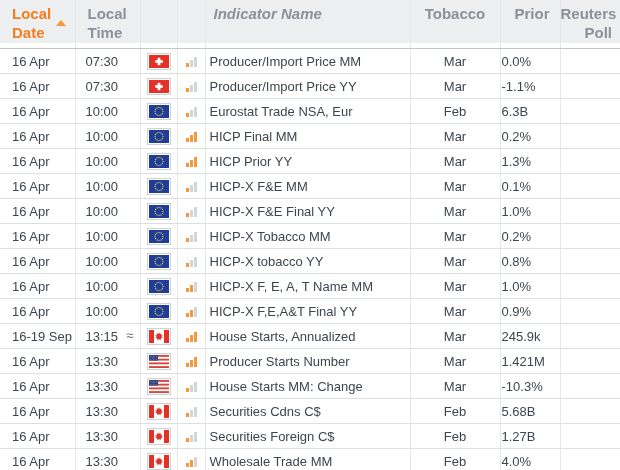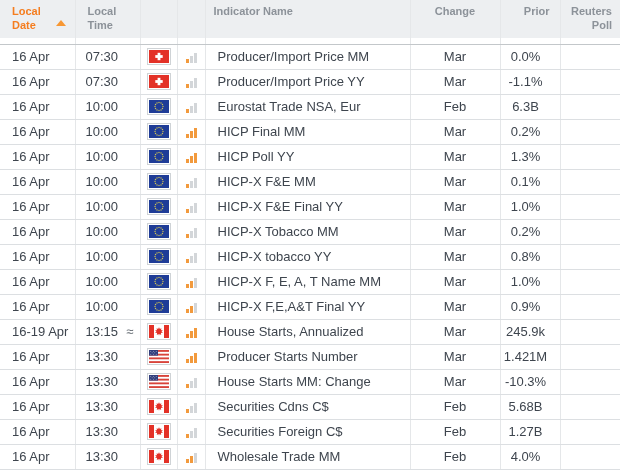--- a/index.html
+++ b/index.html
@@ -21,33 +21,33 @@
     border-right: 1px solid #e5e7e9;
     overflow: hidden;
     white-space: nowrap;
   }
   th:last-child, td:last-child { border-right: none; }
 
   
   thead th {
     background: #edeff1;
     color: #8c9299;
-    font-size: 11px;
+    font-size: 15px;
     font-weight: 600;
     text-align: left;
     vertical-align: top;
     height: 38px;
     padding: 5px 0 0 12px;
     white-space: normal;
     line-height: 1.25;
   }
   th.h-date { color: #f57d1f; position: relative; }
   th.h-date .wrapbox, th.h-time .wrapbox { display: block; max-width: 42px; }
   th.h-flag, th.h-imp { padding: 0; }
-  th.h-ind { padding-left: 8px; }
+  th.h-ind { padding-left: 8px; font-style: italic; }
   th.h-per { text-align: center; padding-left: 0; }
   th.h-prior { text-align: right; padding: 5px 10px 0 0; }
   th.h-poll { text-align: right; padding: 5px 8px 0 0; max-width: 60px; }
   .sort-asc {
     position: absolute;
     right: 9px;
     top: 20px;
     width: 0; height: 0;
     border-left: 5px solid transparent;
     border-right: 5px solid transparent;
@@ -73,23 +73,23 @@
   td.c-date { padding-left: 12px; margin-left: 28px; }
   td.c-time { padding-left: 10px; position: relative; }
   td.c-time .approx {
     position: absolute;
     right: 6px; top: 4px;
     color: #5f666d;
     font-size: 13px;
   }
   td.c-flag { text-align: center; padding: 0; }
   td.c-imp { text-align: center; padding: 0; }
-  td.c-ind { padding-left: 12px; margin-left: 16px; }
+  td.c-ind { padding-left: 4px; margin-left: 16px; }
   td.c-per { text-align: center; margin-left: 37px; }
-  td.c-prior { text-align: center; padding-right: 10px; }
+  td.c-prior { text-align: left; padding-right: 10px; }
   td.c-poll { }
 
   .flagwrap {
     display: inline-block;
     line-height: 0;
     border: 1px solid #cfd3d6;
     padding: 1px;
     background: #fff;
     vertical-align: middle;
   }
@@ -129,21 +129,21 @@
       <th class="h-date">
         <span class="wrapbox">Local Date</span>
         <span class="sort-asc"></span>
       </th>
       <th class="h-time">
         <span class="wrapbox">Local Time</span>
       </th>
       <th class="h-flag"></th>
       <th class="h-imp"></th>
       <th class="h-ind">Indicator Name</th>
-      <th class="h-per">Change</th>
+      <th class="h-per">Tobacco</th>
       <th class="h-prior">Prior</th>
       <th class="h-poll">Reuters Poll</th>
     </tr>
   </thead>
   <tbody>
     <tr class="sliver">
       <td></td>
         <td></td>
         <td></td>
         <td></td>
@@ -303,21 +303,21 @@
               </g>
             </svg></span>
     </td>
     <td class="c-imp">
       <span class="imp">
         <i class="bar on"></i>
         <i class="bar on"></i>
         <i class="bar on"></i>
       </span>
     </td>
-    <td class="c-ind">HICP Poll YY</td>
+    <td class="c-ind">HICP Prior YY</td>
     <td class="c-per">Mar</td>
     <td class="c-prior">1.3%</td>
     <td class="c-poll"></td>
   </tr>
       <tr>
     <td class="c-date">16 Apr</td>
     <td class="c-time">
       <span class="t">10:00</span>
       
     </td>
@@ -531,21 +531,21 @@
         <i class="bar on"></i>
         <i class="bar"></i>
       </span>
     </td>
     <td class="c-ind">HICP-X F,E,A&amp;T Final YY</td>
     <td class="c-per">Mar</td>
     <td class="c-prior">0.9%</td>
     <td class="c-poll"></td>
   </tr>
       <tr>
-    <td class="c-date">16-19 Apr</td>
+    <td class="c-date">16-19 Sep</td>
     <td class="c-time">
       <span class="t">13:15</span>
       <span class="approx">≈</span>
     </td>
     <td class="c-flag">
       <span class="flagwrap"><svg width="20" height="13" viewBox="0 0 20 13">
               <rect width="20" height="13" fill="#fff"></rect>
               <rect width="5" height="13" fill="#e33127"></rect>
               <rect x="15" width="5" height="13" fill="#e33127"></rect>
               <polygon fill="#e33127" points="10,2.2 10.9,4 12.4,3.3 12,5.2 13.9,5 12.5,6.6 14,7.5 11.9,8 12.2,9.9 10.5,8.9 10,10.8 9.5,8.9 7.8,9.9 8.1,8 6,7.5 7.5,6.6 6.1,5 8,5.2 7.6,3.3 9.1,4"></polygon>

